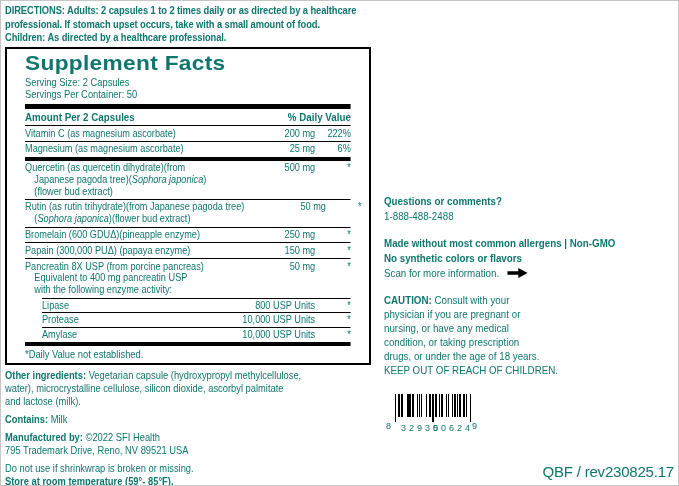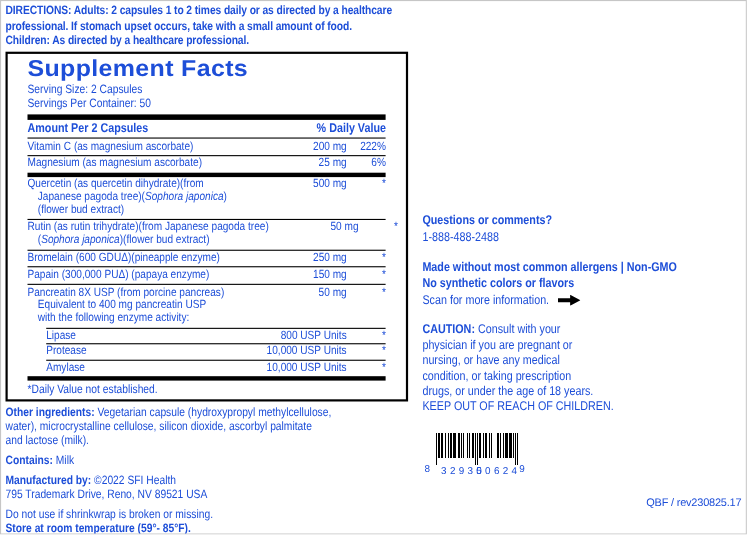--- a/index.html
+++ b/index.html
@@ -1,19 +1,19 @@
 <!DOCTYPE html>
 <html><head>
 <meta charset="utf-8">
 <style>
   html,body { margin:0; padding:0; background:#fff; }
   .page {
     position:relative; width:679px; height:486px; box-sizing:border-box;
     background:#fff; border:1px solid #c6c6c6; overflow:hidden;
-    font-family:"Liberation Sans", sans-serif; color:#1d4ed8;
+    font-family:"Liberation Sans", sans-serif; color:#0f766e;
   }
   .cx { transform:scaleX(0.85); transform-origin:0 0; width:117.6%; }
   .nw { white-space:nowrap; }
   .b { font-weight:bold; }
 
   
   .left { position:absolute; left:4px; top:3px; width:363px; }
   .directions { font-weight:bold; font-size:11px; line-height:13.5px; letter-spacing:-0.1px; }
 
   .facts-box { margin-top:2px; width:366px; border:2px solid #000; padding:2px 18px 0; box-sizing:border-box; }
@@ -46,21 +46,21 @@
   .claims { margin-top:13px; font-weight:bold; font-size:11.5px; line-height:14.5px; }
   .scanline { margin-top:1px; font-size:11.5px; line-height:14px; display:flex; align-items:center; gap:9px; }
   .caution { margin-top:13px; font-size:11.5px; line-height:14px; }
   .barcode-wrap { position:relative; margin-top:11px; margin-left:2px; width:110px; height:46px; }
   .barcode-wrap svg { position:absolute; left:9px; top:2px; }
   .bc-num { position:absolute; font-size:9px; font-family:"Liberation Sans", sans-serif; }
   .bc-lo { left:0; top:33px; }
   .bc-lg { left:15px; top:35px; letter-spacing:3px; }
   .bc-rg { left:47px; top:35px; letter-spacing:3px; }
   .bc-ro { left:86px; top:33px; }
-  .rev { position:absolute; right:4px; bottom:22px; font-size:10px; letter-spacing:-0.2px; }
+  .rev { position:absolute; right:4px; bottom:5px; font-size:15px; letter-spacing:-0.2px; }
 </style>
 </head>
 <body>
 
 <div class="page">
 
   <div class="left">
 
     <div class="directions cx">
       <div class="nw">DIRECTIONS: Adults: 2 capsules 1 to 2 times daily or as directed by a healthcare</div>

